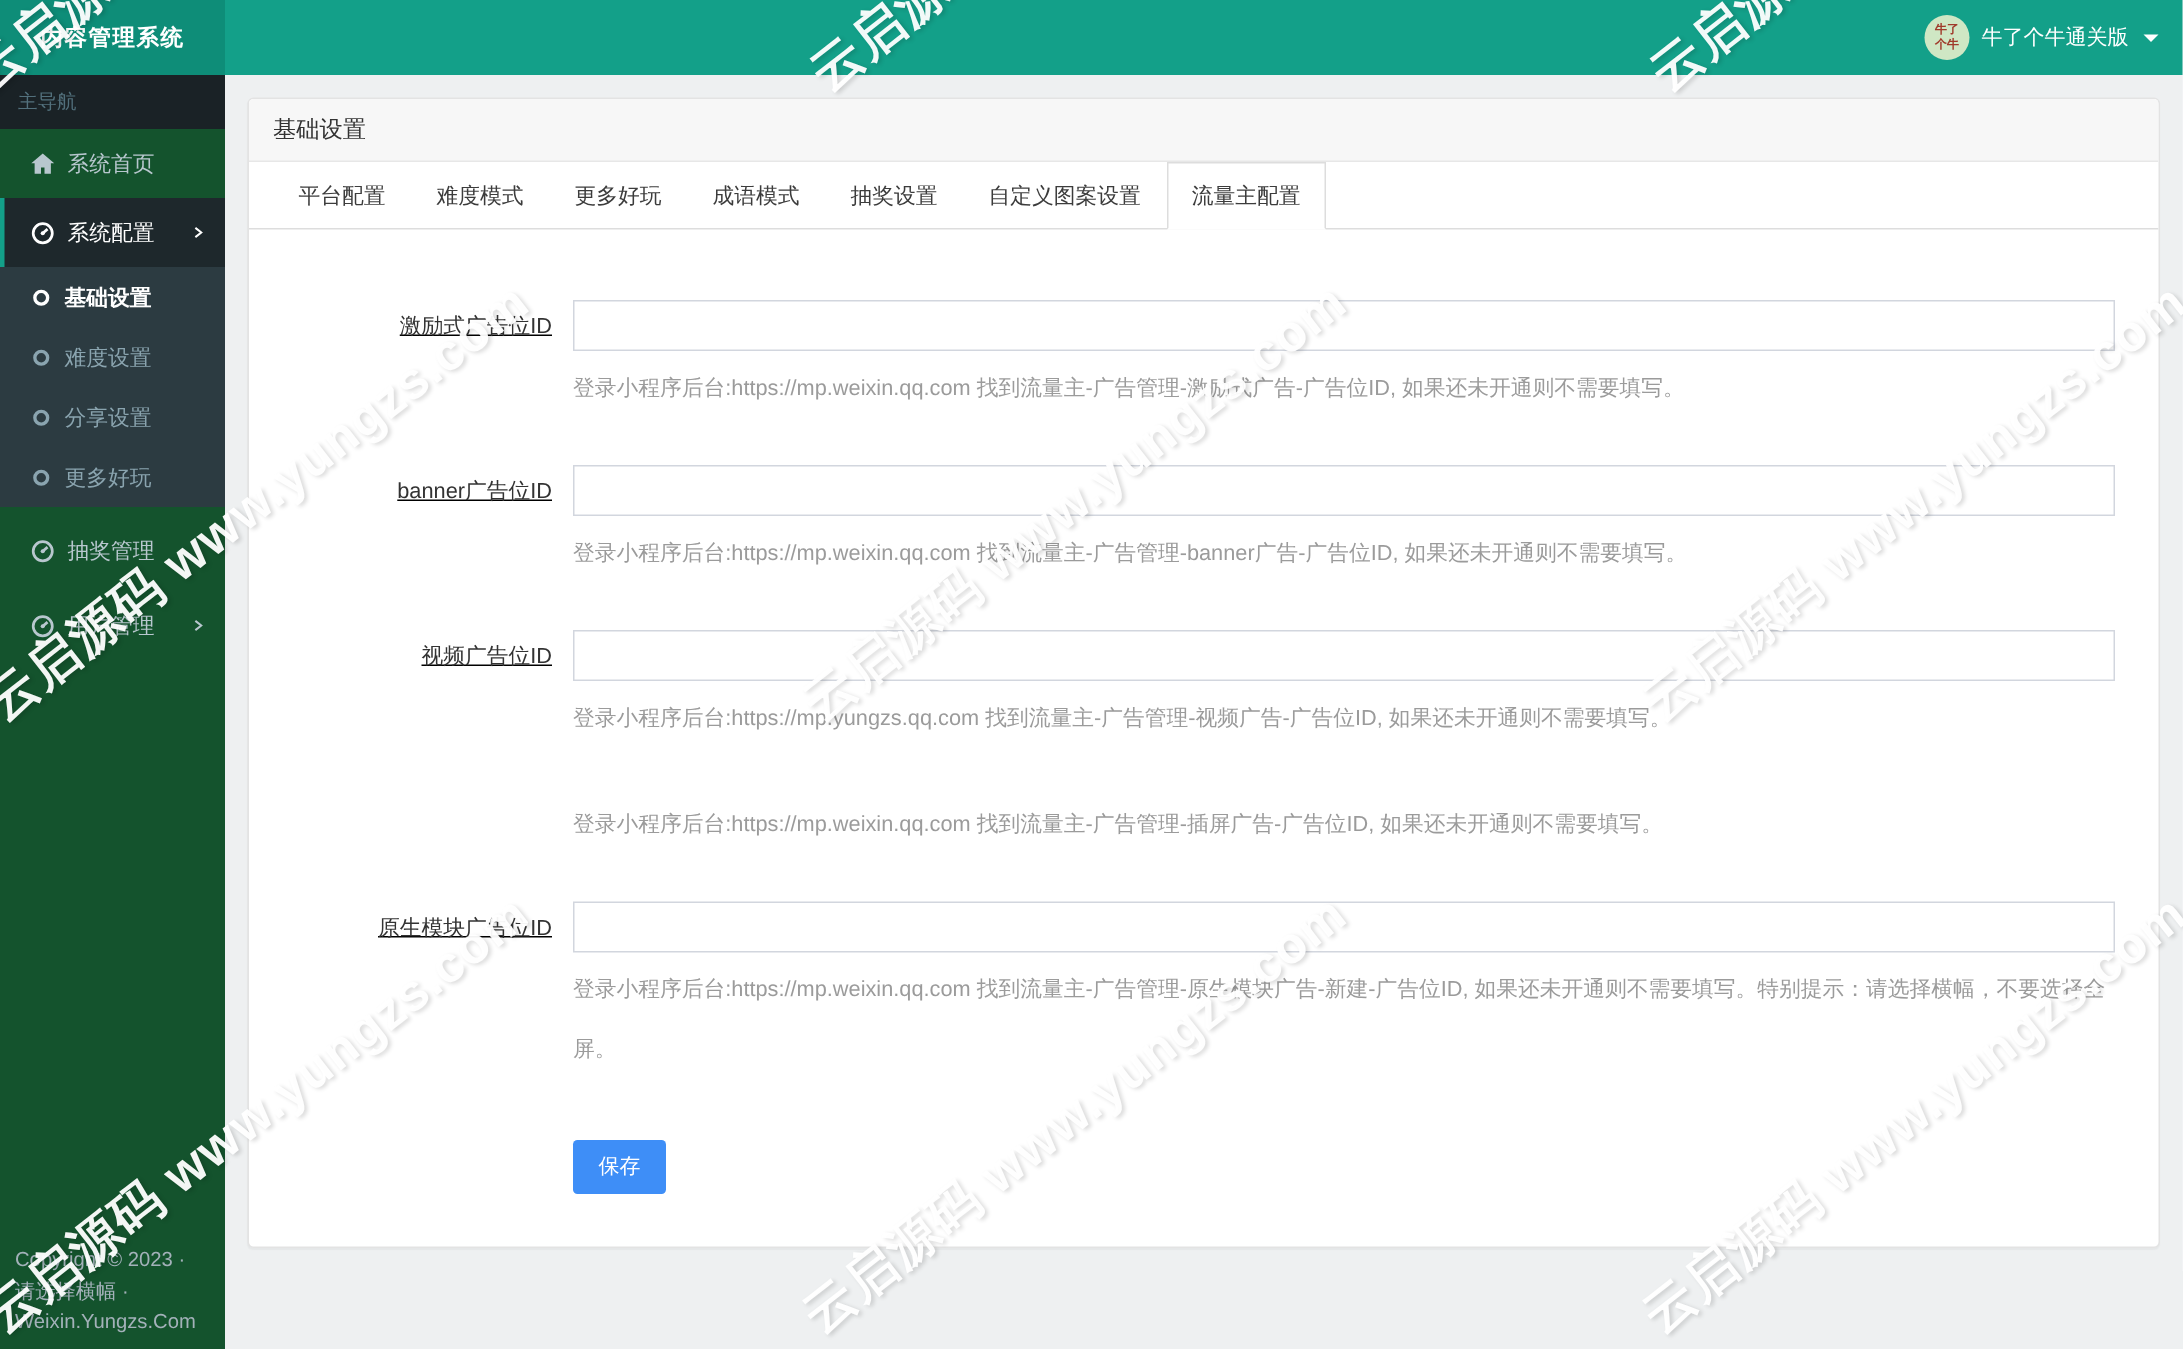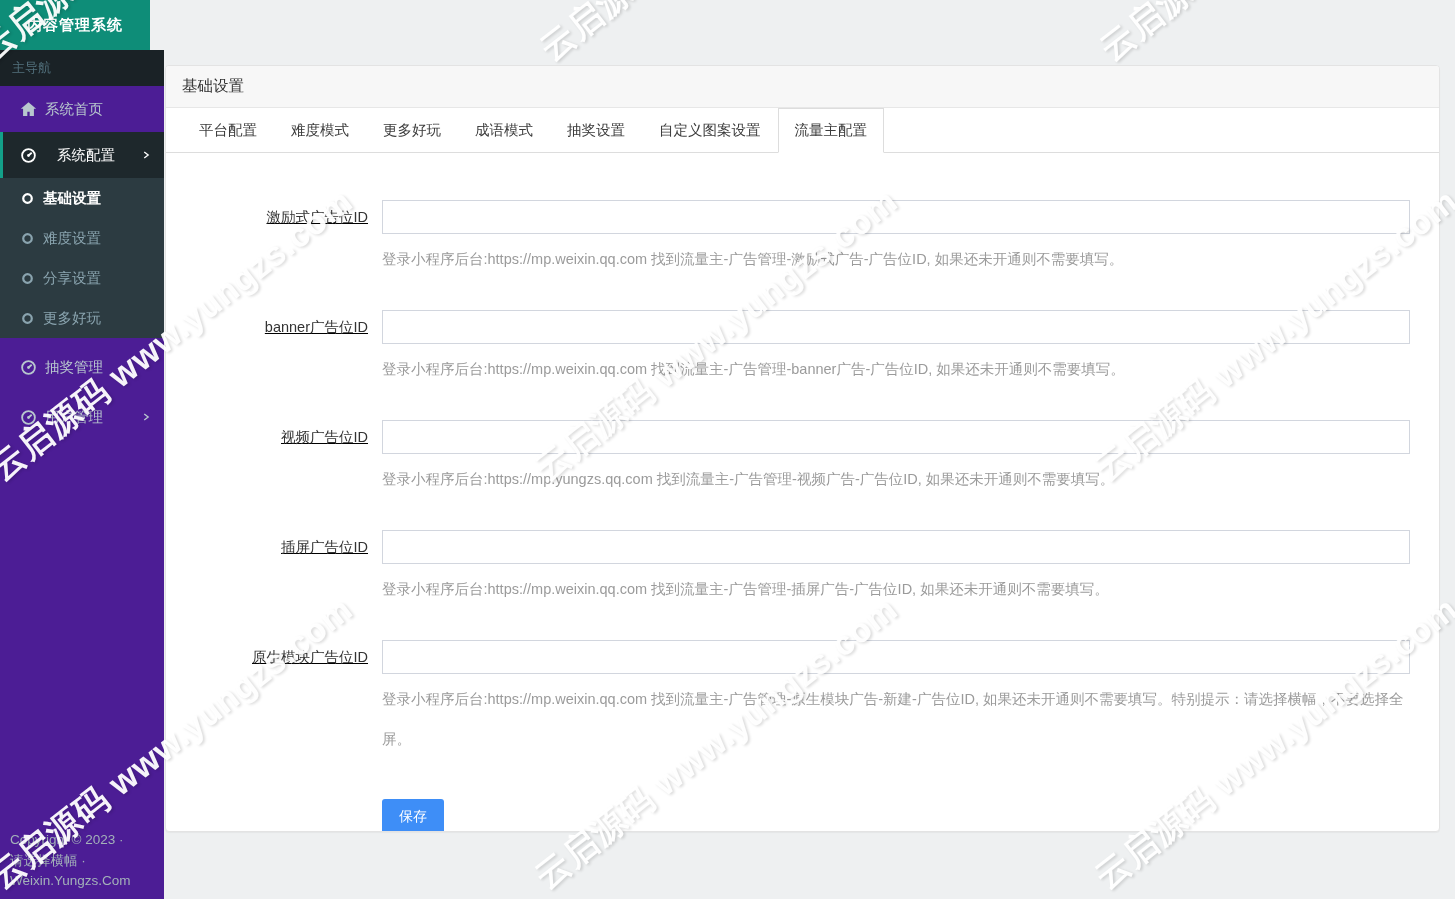--- a/index.html
+++ b/index.html
@@ -14,25 +14,25 @@
   .user-menu { position:absolute; right:16px; top:0; height:50px; display:flex; align-items:center;
     gap:8px; color:#fff; font-size:14px; cursor:pointer; }
   .avatar { width:30px; height:30px; border-radius:50%; background:#cfe7c4; color:#a03a2a;
     font-size:8px; line-height:1.2; display:flex; align-items:center; justify-content:center;
     text-align:center; overflow:hidden; font-weight:bold; }
   .avatar span { display:block; width:18px; }
   .caret { width:0; height:0; border-left:5px solid transparent; border-right:5px solid transparent;
     border-top:5px solid #fff; margin-left:2px; }
 
   
-  .sidebar { position:fixed; left:0; top:50px; bottom:0; width:164px; background:#4c1d95; z-index:40; }
+  .sidebar { position:fixed; left:0; top:50px; bottom:0; width:150px; background:#14532d; z-index:40; }
   .nav-header { background:#1a2226; color:#52707c; font-size:13px; padding:9px 12px; }
   .nav-item { height:46px; display:flex; align-items:center; padding-left:17px; color:#b8c7ce;
     font-size:14.5px; position:relative; cursor:pointer; border-left:3px solid transparent; }
-  .nav-item.active { background:#1e282c; color:#fff; border-left:3px solid #13a089;gap:12px; }
+  .nav-item.active { background:#1e282c; color:#fff; border-left:3px solid #13a089; }
   .nav-item .micon { width:17px; height:17px; margin-right:8px; flex-shrink:0; display:inline-flex; }
   .nav-item .chev { position:absolute; right:13px; width:9px; height:12px; display:inline-flex; }
   .submenu { background:#2c3b41; }
   .sub-item { height:40px; display:flex; align-items:center; padding-left:21px; color:#8aa4af;
     font-size:14.5px; cursor:pointer; }
   .sub-item.active { color:#fff; font-weight:bold; }
   .sub-item .oicon { width:13px; height:13px; margin-right:9px; display:inline-flex; }
   .copyright { position:absolute; left:10px; right:4px; bottom:8px; color:#a3b1b9;
     font-size:13.5px; line-height:1.5; }
 
@@ -62,20 +62,29 @@
   .wm-layer { position:fixed; left:0; top:0; width:1455px; height:899px; pointer-events:none; z-index:100; }
   .wm { position:absolute; white-space:nowrap; color:rgba(255,255,255,.95); font-size:34px;
     font-weight:bold; letter-spacing:1px; transform:rotate(-38deg); transform-origin:0 50%;
     text-shadow:1px 2px 3px rgba(0,0,0,.15); }
 </style>
 </head>
 <body>
 
 <header class="topbar">
   <div class="logo">内容管理系统</div>
+  <div class="navbar">
+    <div class="user-menu">
+      <div class="avatar">
+          <span>牛了个牛</span>
+        </div>
+      <span>牛了个牛通关版</span>
+      <span class="caret"></span>
+    </div>
+  </div>
 </header>
 
 <aside class="sidebar">
   <div class="nav-header">主导航</div>
 
   <div class="nav-item">
     <span class="micon">
       <svg viewBox="0 0 16 16" width="17" height="17">
           <path d="M8 1.2L.8 7.4h2.1V14h4v-4h2.2v4h4V7.4h2.1z" fill="currentColor"></path>
         </svg>
@@ -202,24 +211,20 @@
 
       <div class="form-row">
         <div class="row-main">
           <label class="row-label">视频广告位ID</label>
           <input class="row-input" type="text" value="" style="">
         </div>
         <div class="row-help">登录小程序后台:https://mp.yungzs.qq.com 找到流量主-广告管理-视频广告-广告位ID, 如果还未开通则不需要填写。</div>
       </div>
 
       <div class="form-row">
-        <div class="row-main">
-          <label class="row-label">插屏广告位ID</label>
-          <input class="row-input" type="text" value="" style="">
-        </div>
         <div class="row-help">登录小程序后台:https://mp.weixin.qq.com 找到流量主-广告管理-插屏广告-广告位ID, 如果还未开通则不需要填写。</div>
       </div>
 
       <div class="form-row">
         <div class="row-main">
           <label class="row-label">原生模块广告位ID</label>
           <input class="row-input" type="text" value="" style="">
         </div>
         <div class="row-help">登录小程序后台:https://mp.weixin.qq.com 找到流量主-广告管理-原生模块广告-新建-广告位ID, 如果还未开通则不需要填写。特别提示：请选择横幅，不要选择全屏。</div>
       </div>

